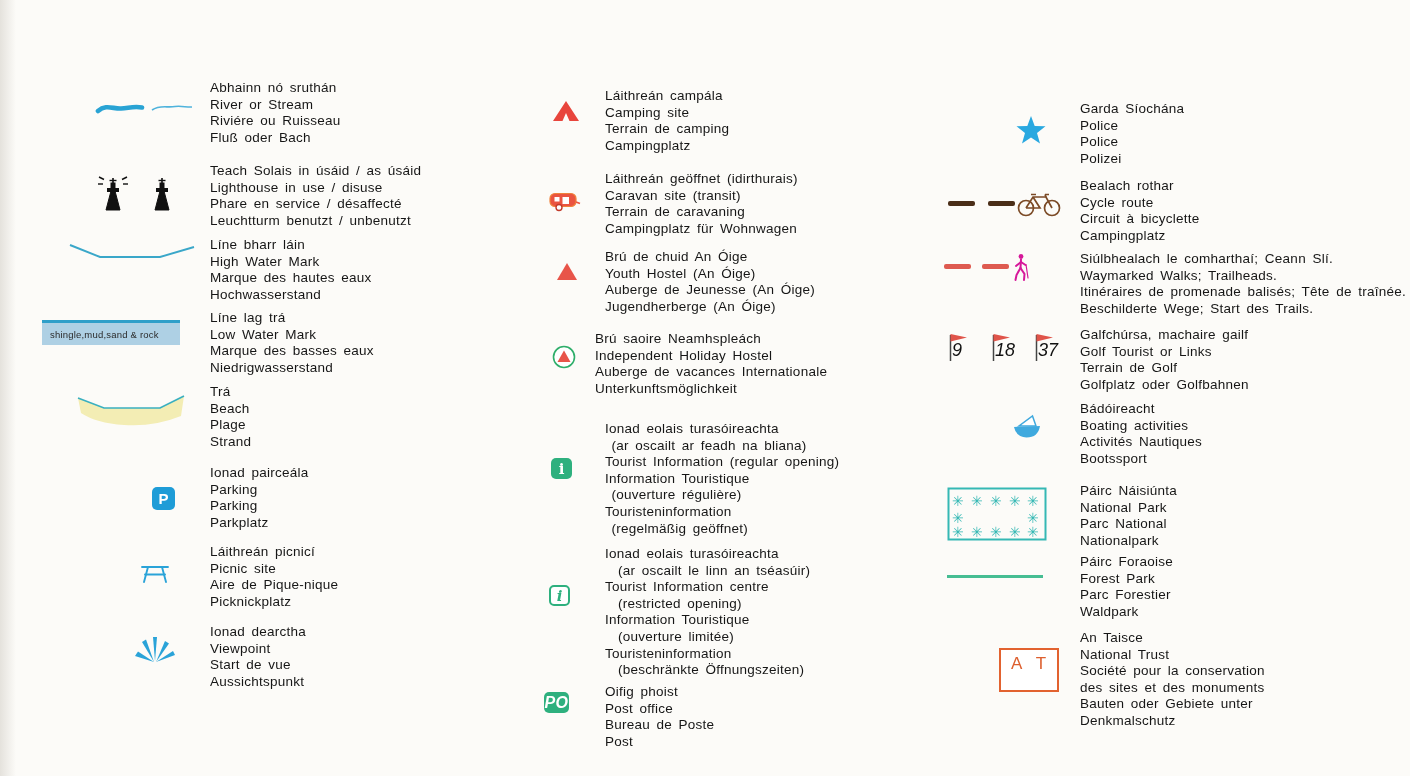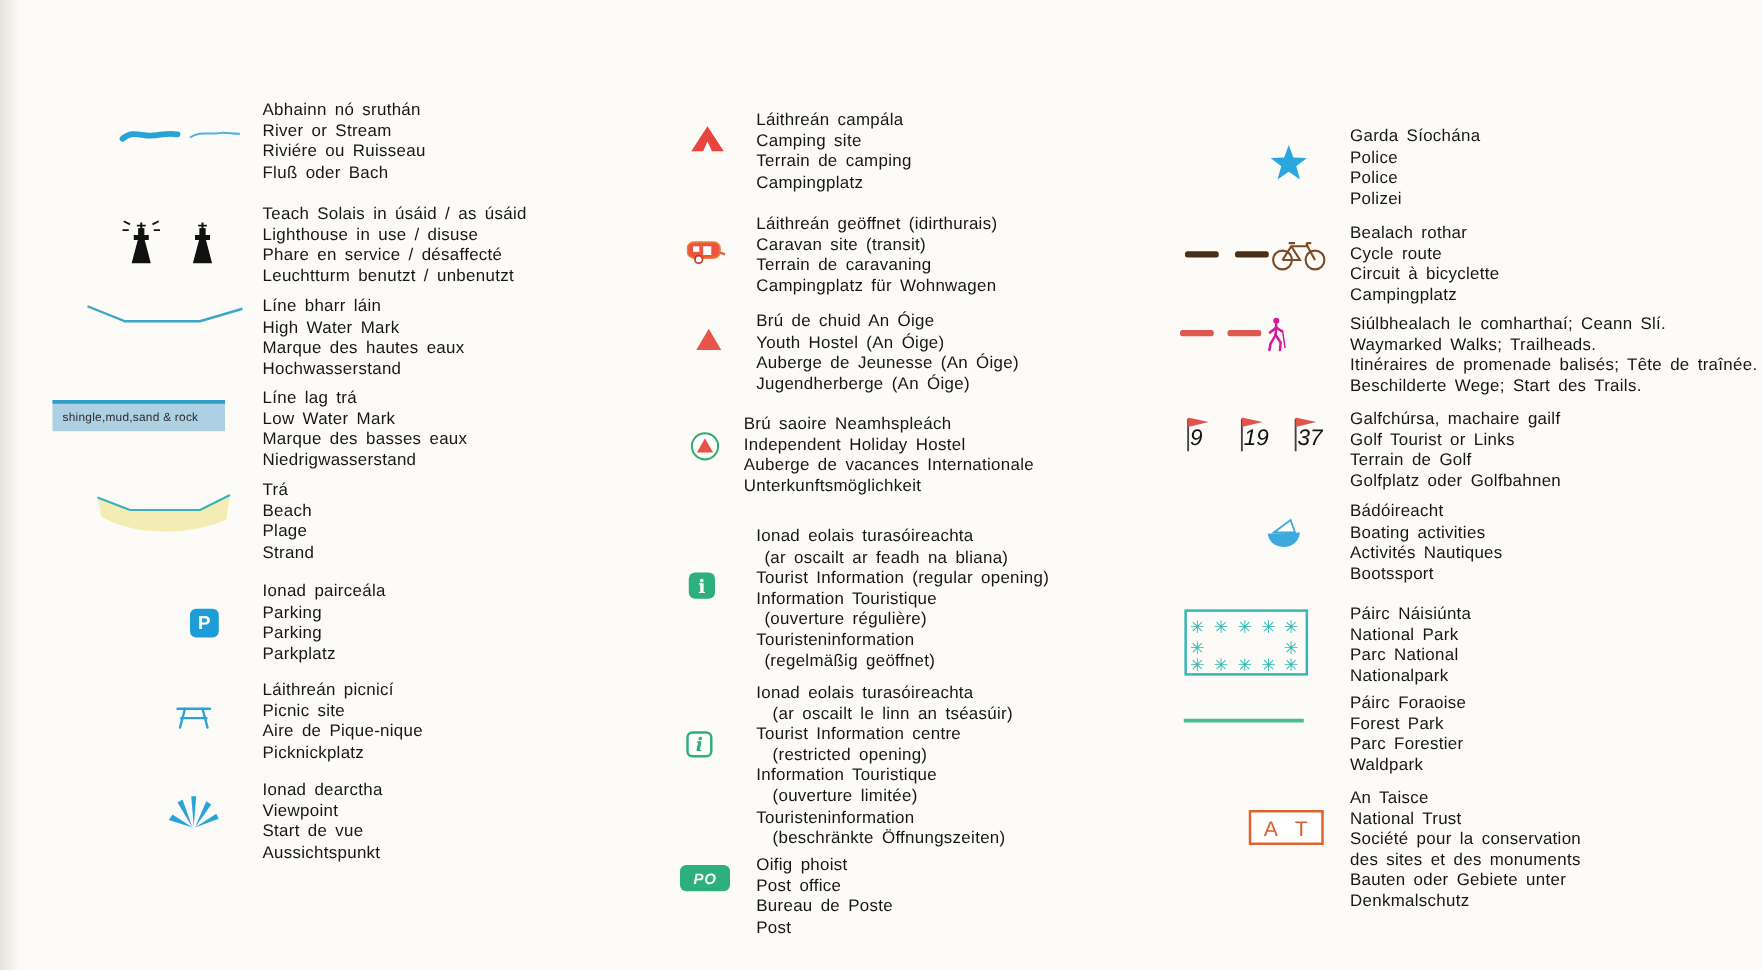--- a/index.html
+++ b/index.html
@@ -23,33 +23,33 @@
   .badge{
     display:flex;align-items:center;justify-content:center;
     border-radius:5px;color:#fff;font-weight:bold;
   }
   .parking-badge{width:23px;height:23px;background:#1e9cd7;font-size:15px;}
   .info-badge{width:21px;height:21px;background:#2eb07e;font-family:"DejaVu Serif",serif;font-size:15px;}
   .info-badge-restricted{
     width:21px;height:21px;background:#fff;border:2px solid #2eb07e;box-sizing:border-box;
     color:#2eb07e;font-family:"DejaVu Serif",serif;font-style:italic;font-size:15px;
   }
-  .po-badge{width:40px;height:21px;background:#2eb07e;font-style:italic;font-size:12px;letter-spacing:.5px;text-align:right;}
+  .po-badge{width:25px;height:21px;background:#2eb07e;font-style:italic;font-size:16px;letter-spacing:.5px;text-align:right;}
   .lw-strip{
     width:138px;height:25px;background:#aed0e4;border-top:3px solid #2f9fc9;box-sizing:border-box;
     display:flex;align-items:center;
     font-size:9.5px;color:#2b2b2b;letter-spacing:.2px;padding-left:8px;
   }
   .dash{position:absolute;height:5px;width:27px;border-radius:2px;}
   .dash-brown{background:#4a2e18;}
   .dash-red{background:#de5a50;}
   .forest-line{width:96px;height:3px;background:#46bd92;}
   .at-box{
     border:2px solid #e2622f;color:#dd5f2e;background:#fff;
-    font-size:17px;letter-spacing:5px;padding:4px 6px 0 10px;
+    font-size:17px;letter-spacing:5px;padding:4px 6px 16px 10px;
   }
   .golf-group{display:flex;gap:11px;}
   .golf-flag{position:relative;width:32px;height:32px;}
   .golf-num{
     position:absolute;left:5px;top:8px;
     font-style:italic;font-size:18px;color:#111;letter-spacing:0;
   }
 </style>
 </head>
 <body>
@@ -303,21 +303,21 @@
       <line x1="3.5" y1="3" x2="3.5" y2="29" stroke="#444" stroke-width="1.5"></line>
       <polygon points="3.5,2 20,5.5 3.5,9.5" fill="#e0544a"></polygon>
     </svg>
     <span class="golf-num">9</span>
   </div>
   <div class="golf-flag">
     <svg width="32" height="32" viewBox="0 0 32 32">
       <line x1="3.5" y1="3" x2="3.5" y2="29" stroke="#444" stroke-width="1.5"></line>
       <polygon points="3.5,2 20,5.5 3.5,9.5" fill="#e0544a"></polygon>
     </svg>
-    <span class="golf-num">19</span>
+    <span class="golf-num">18</span>
   </div>
   <div class="golf-flag">
     <svg width="32" height="32" viewBox="0 0 32 32">
       <line x1="3.5" y1="3" x2="3.5" y2="29" stroke="#444" stroke-width="1.5"></line>
       <polygon points="3.5,2 20,5.5 3.5,9.5" fill="#e0544a"></polygon>
     </svg>
     <span class="golf-num">37</span>
   </div>
 </div>
 

